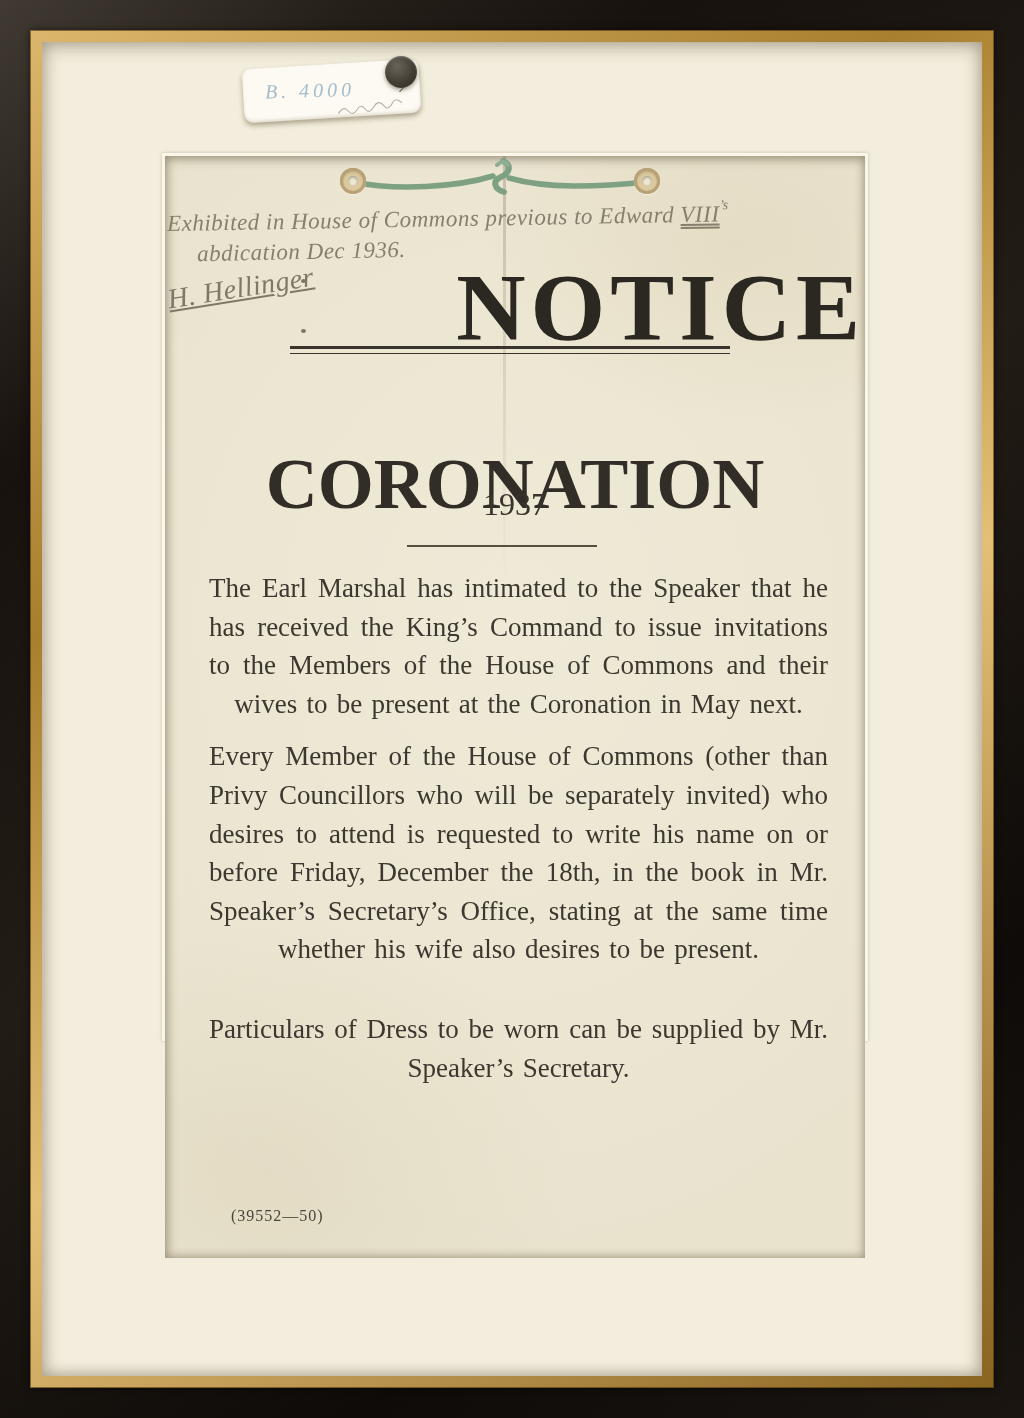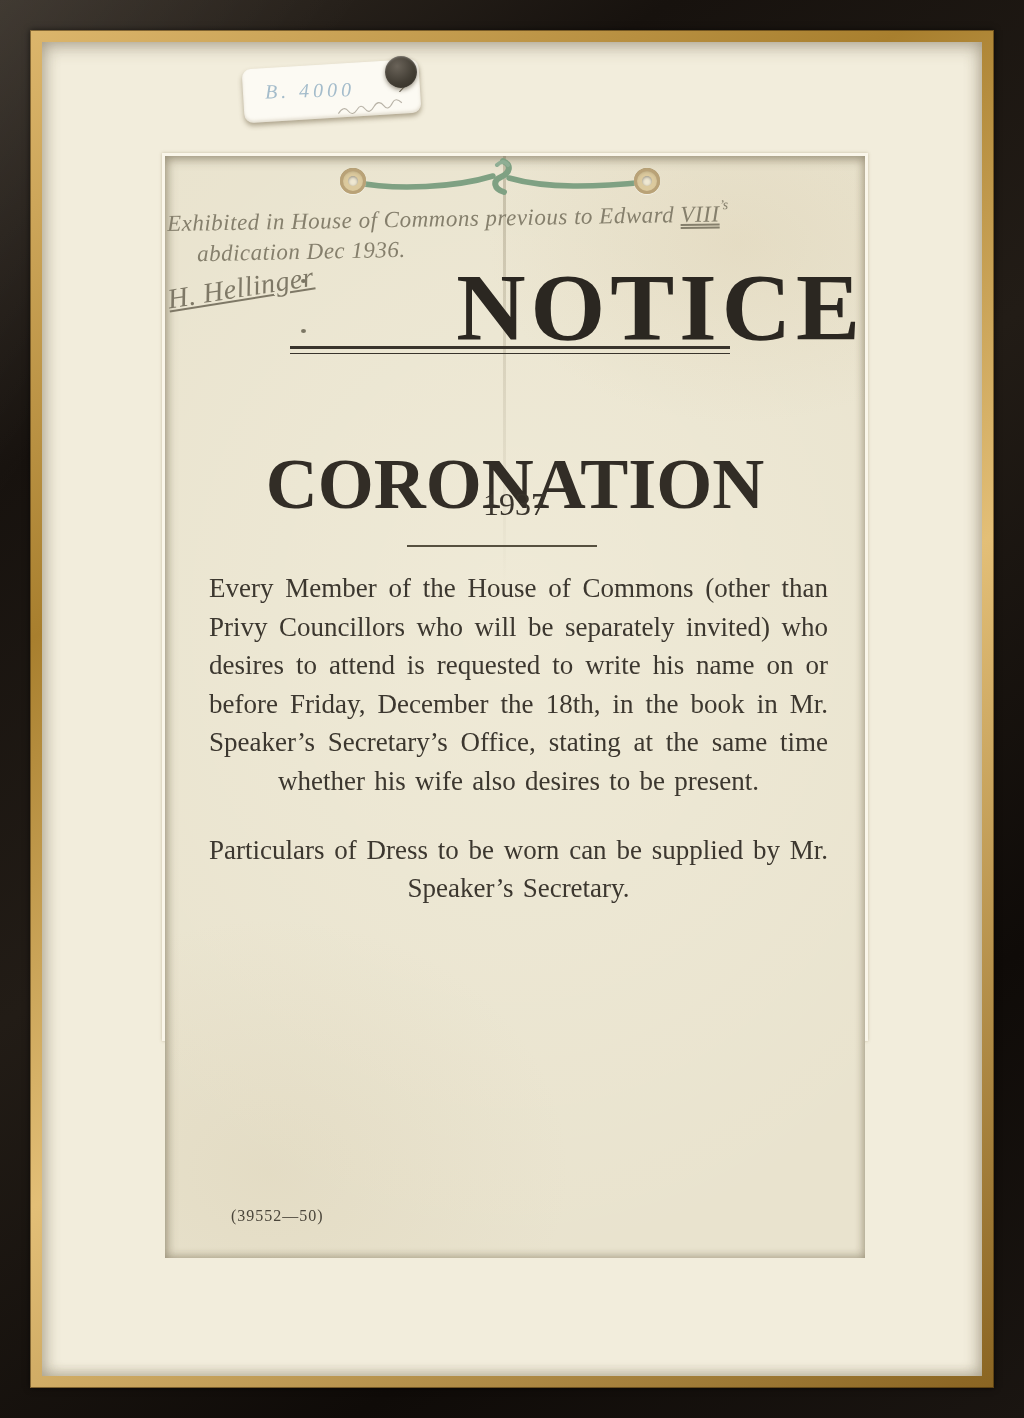--- a/index.html
+++ b/index.html
@@ -52,21 +52,21 @@
     border-top:3px solid #39342c;border-bottom:1.5px solid #39342c;}
   .heading{position:absolute;left:0;top:246px;width:100%;text-align:center;
     font-size:72px;font-weight:700;letter-spacing:0px;line-height:1;color:#322d26;margin-top:46px;}
   .year{position:absolute;left:0;top:330px;width:100%;text-align:center;
     font-size:32px;color:#39342c;}
   .rule{position:absolute;left:50%;top:389px;width:190px;height:2px;margin-left:-108px;background:#56503f;}
   .bodytext{position:absolute;left:44px;top:413px;width:619px;}
   .bodytext p{margin:0;font-size:27px;line-height:38.6px;word-spacing:2.5px;
     text-align:justify;text-align-last:center;}
   .bodytext p + p{margin-top:14px;}
-  .bodytext p:last-child{margin-top:30px;}
+  .bodytext p:last-child{margin-top:41px;}
   .print-code{position:absolute;left:66px;top:1051px;font-size:16px;letter-spacing:1px;color:#4a453a;}
   
   .label{position:absolute;left:201px;top:22px;width:177px;height:54px;background:#fcfaf3;
     border-radius:9px;transform:rotate(-3.5deg);
     box-shadow:0 3px 5px rgba(90,75,45,.45), inset 0 -2px 3px rgba(160,145,110,.25);}
   .label-code{position:absolute;left:22px;top:14px;font-size:20px;font-style:italic;
     letter-spacing:4px;color:#a4bccb;transform:rotate(2deg);}
   .label-number{position:absolute;right:12px;top:16px;font-size:19px;font-style:italic;
     color:#6d675a;transform:rotate(14deg);}
   .label-scribble{position:absolute;left:92px;top:38px;}
@@ -113,20 +113,21 @@
         <div class="hand hand-2">abdication Dec 1936.</div>
         <div class="hand hand-sig">H. Hellinger</div>
 
         <div class="title">NOTICE</div>
         <div class="title-rule"></div>
         <div class="heading">CORONATION</div>
         <div class="year">1937</div>
         <div class="rule"></div>
 
         <div class="bodytext">
+          <p>The Earl Marshal has intimated to the Speaker that he has received the King’s Command to issue invitations to the Members of the House of Commons and their wives to be present at the Coronation in May next.</p>
           <p>Every Member of the House of Commons (other than Privy Councillors who will be separately invited) who desires to attend is requested to write his name on or before Friday, December the 18th, in the book in Mr. Speaker’s Secretary’s Office, stating at the same time whether his wife also desires to be present.</p>
           <p>Particulars of Dress to be worn can be supplied by Mr. Speaker’s Secretary.</p>
         </div>
 
         <div class="print-code">(39552—50)</div>
       </div>
     </div>
   </div>
 </div>
 

